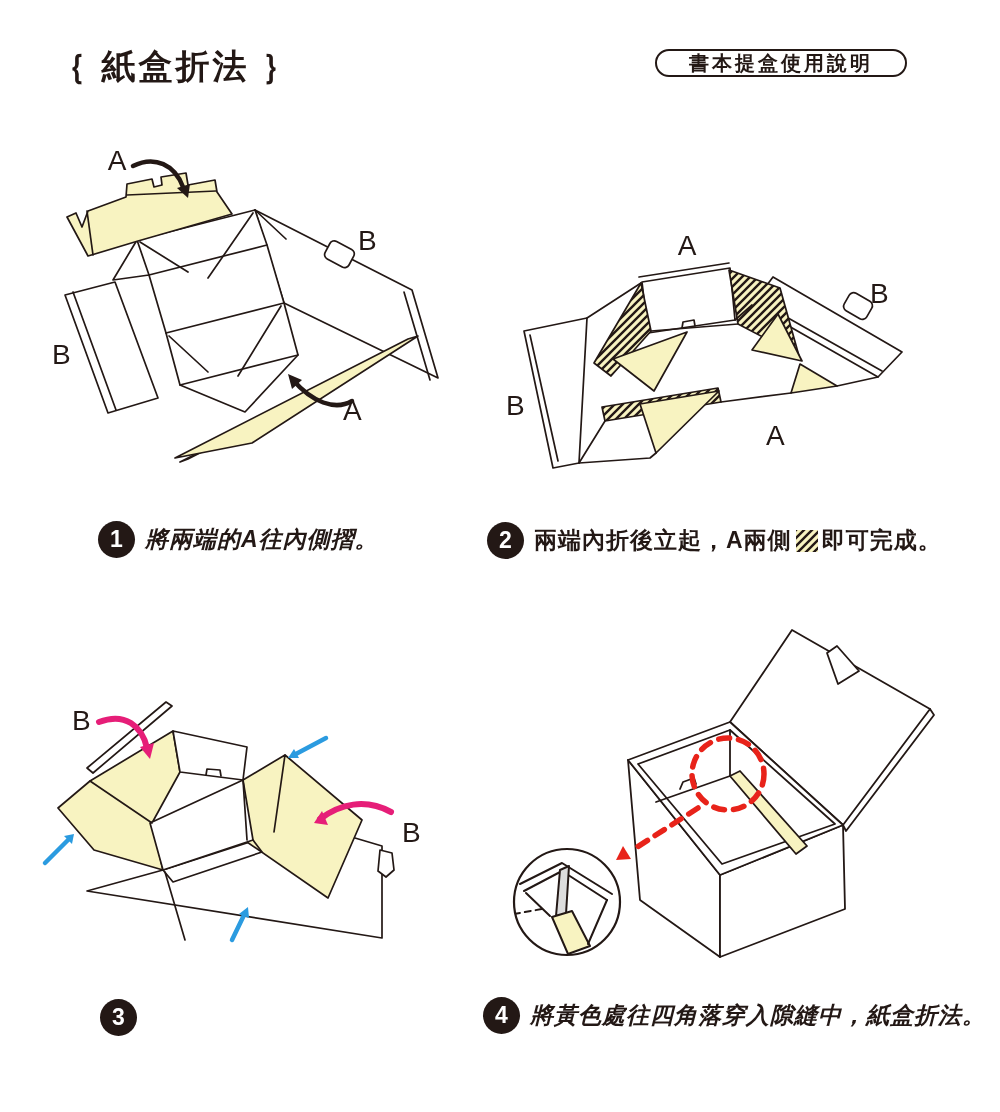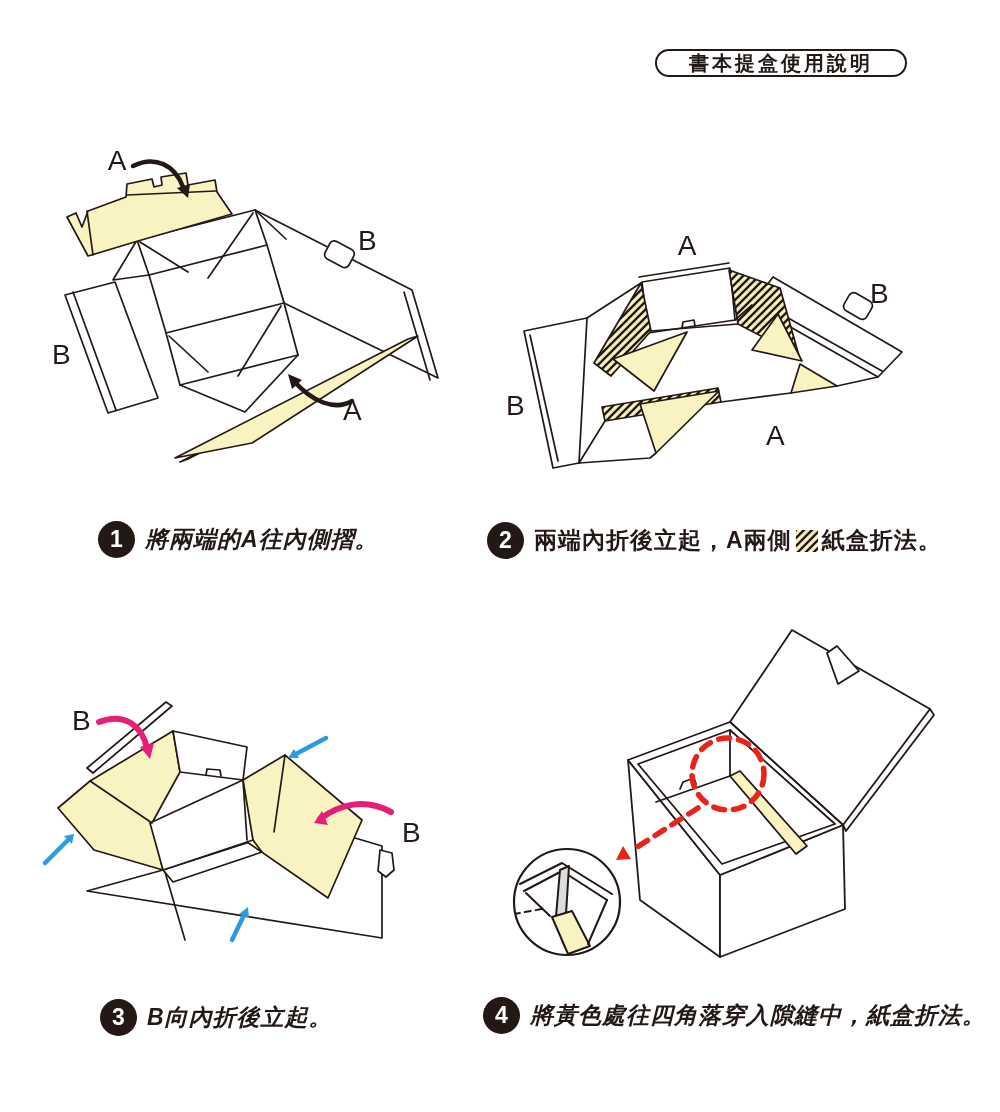--- a/index.html
+++ b/index.html
@@ -38,20 +38,21 @@
   .cap-text{white-space:nowrap;font-style:italic;}
   .cap2-row{display:flex;align-items:center;gap:2px;white-space:nowrap;}
   .swatch{display:inline-block;margin:0 2px;}
   svg text{font-family:"Liberation Sans",sans-serif;font-size:28px;font-weight:500;fill:#231815;}
 </style>
 </head>
 <body>
 
 <div class="page">
 
+  <div class="page-title">｛ 紙盒折法 ｝</div>
   <div class="badge-pill">書本提盒使用說明</div>
 
   <svg class="diagram d1" width="420" height="340" viewBox="0 0 420 340">
     <g stroke="#231815" stroke-width="1.7" stroke-linejoin="round" stroke-linecap="round" fill="none">
 
       <g>
         <path d="M215,70 L372,150 L398,238 L244,163 Z" fill="#ffffff"></path>
         <path d="M364,152 L390,240"></path>
         <rect x="286" y="104" width="27" height="20" rx="5" transform="rotate(28 299 114)" fill="#ffffff"></rect>
       </g>
@@ -264,28 +265,27 @@
       <span>兩端內折後立起，A兩側</span>
       <svg class="swatch" width="22" height="22">
         <defs>
           <pattern id="hatchB" patternUnits="userSpaceOnUse" width="8" height="8">
             <rect width="8" height="8" fill="#F8F3C1"></rect>
             <path d="M-1,1 l2,-2 M0,8 l8,-8 M7,9 l2,-2" stroke="#231815" stroke-width="2.4"></path>
           </pattern>
         </defs>
         <rect width="22" height="22" fill="url(#hatchB)"></rect>
       </svg>
-      <span>紙盒折法。</span>
+      <span>即可完成。</span>
     </div>
   </div>
 
   <div class="caption cap3">
     <div class="step-num">3</div>
     <div>
-      <div class="cap-text">B向內折後立起。</div>
     </div>
   </div>
 
   <div class="caption cap4">
     <div class="step-num">4</div>
     <div class="cap-text">將黃色處往四角落穿入隙縫中，紙盒折法。</div>
   </div>
 
 </div>
 

